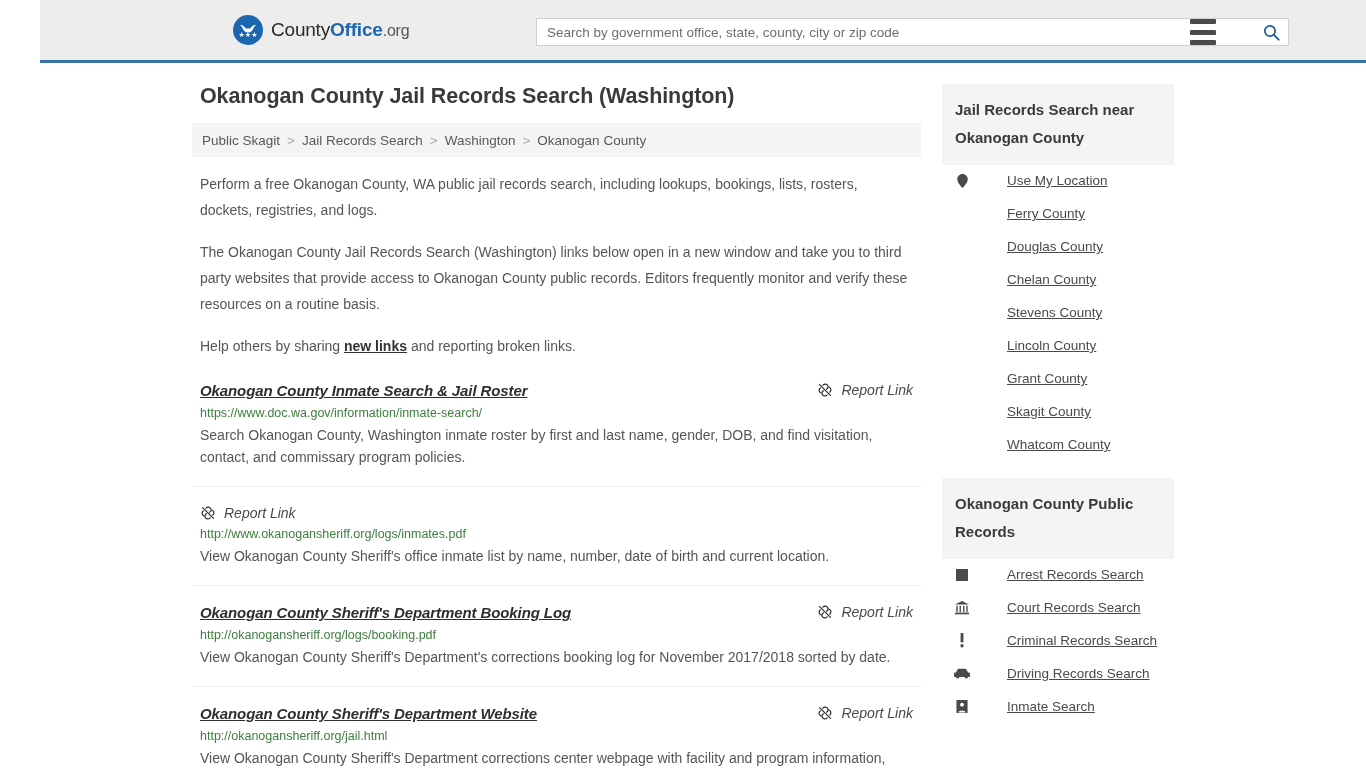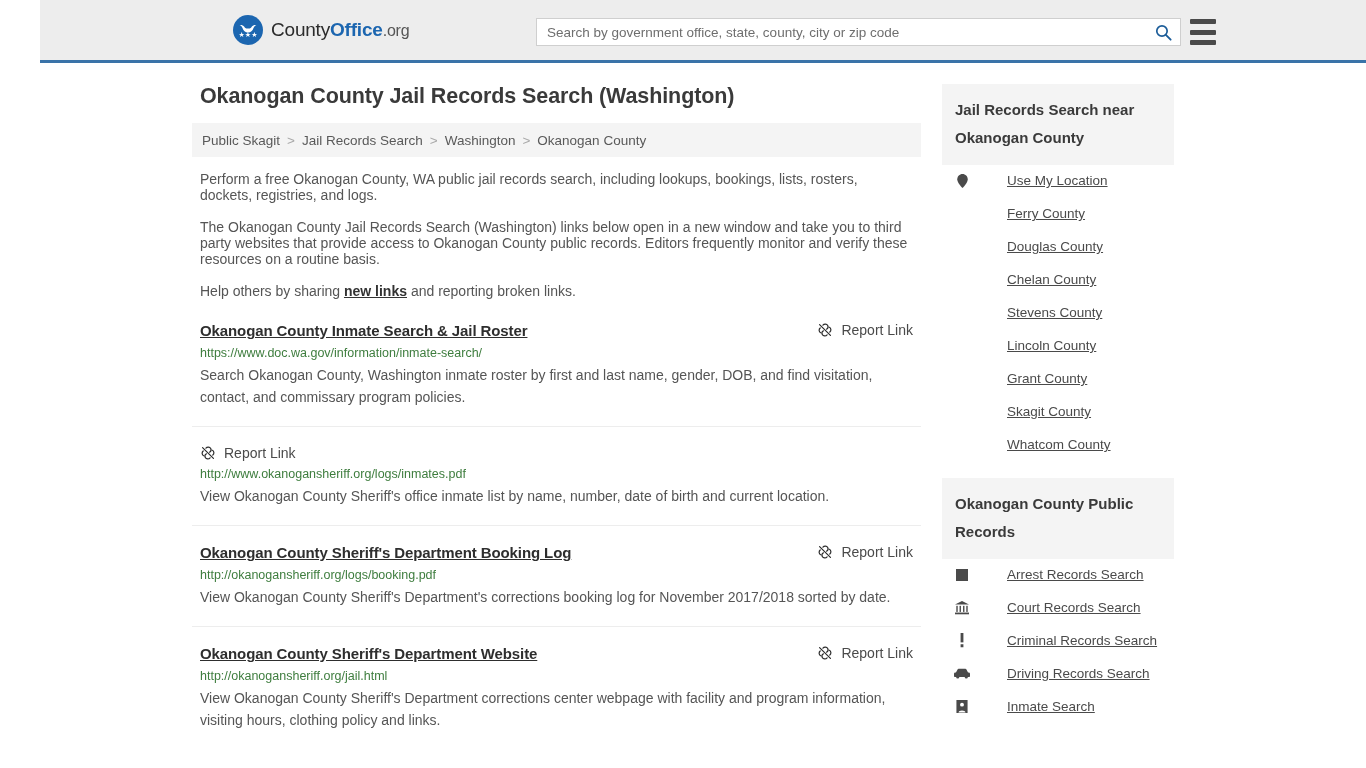--- a/index.html
+++ b/index.html
@@ -64,21 +64,21 @@
     white-space: nowrap;
   }
   .brand-text .w1 { color: #2b2b2b; }
   .brand-text .w2 { color: #1c66b0; font-weight: bold; }
   .brand-text .w3 { color: #555555; font-size: 16px; }
 
   .search-wrap {
     position: absolute;
     left: 496px;
     top: 18px;
-    width: 645px;
+    width: 753px;
     height: 28px;
     background: #ffffff;
     border: 1px solid #cfcfcf;
     display: flex;
     align-items: center;
     box-sizing: border-box;
   }
   .search-input {
     flex: 1 1 auto;
     border: none;
@@ -167,21 +167,21 @@
     cursor: pointer;
   }
   .breadcrumb .sep {
     color: #a8a8a8;
     margin: 0 7px;
   }
 
   .intro {
     margin: 0 0 16px 8px;
     font-size: 14px;
-    line-height: 16px;
+    line-height: 26px;
     color: #555555;
     max-width: 712px;
   }
   .intro a {
     color: #333333;
     text-decoration: underline;
     font-weight: bold;
     cursor: pointer;
     text-align: right;
   }
@@ -192,20 +192,21 @@
     padding: 0 0 18px 8px;
     border-bottom: 1px solid #ededed;
     margin-bottom: 17px;
     position: relative;
   }
   .result:last-child { border-bottom: none; }
   .result-head {
     display: flex;
     align-items: flex-start;
     justify-content: space-between;
+    font-style: italic;
   }
   .result-title {
     font-size: 15px;
     font-weight: bold;
     color: #2e2e2e;
     text-decoration: underline;
     cursor: pointer;
     letter-spacing: -0.1px;
     line-height: 19px;
   }

